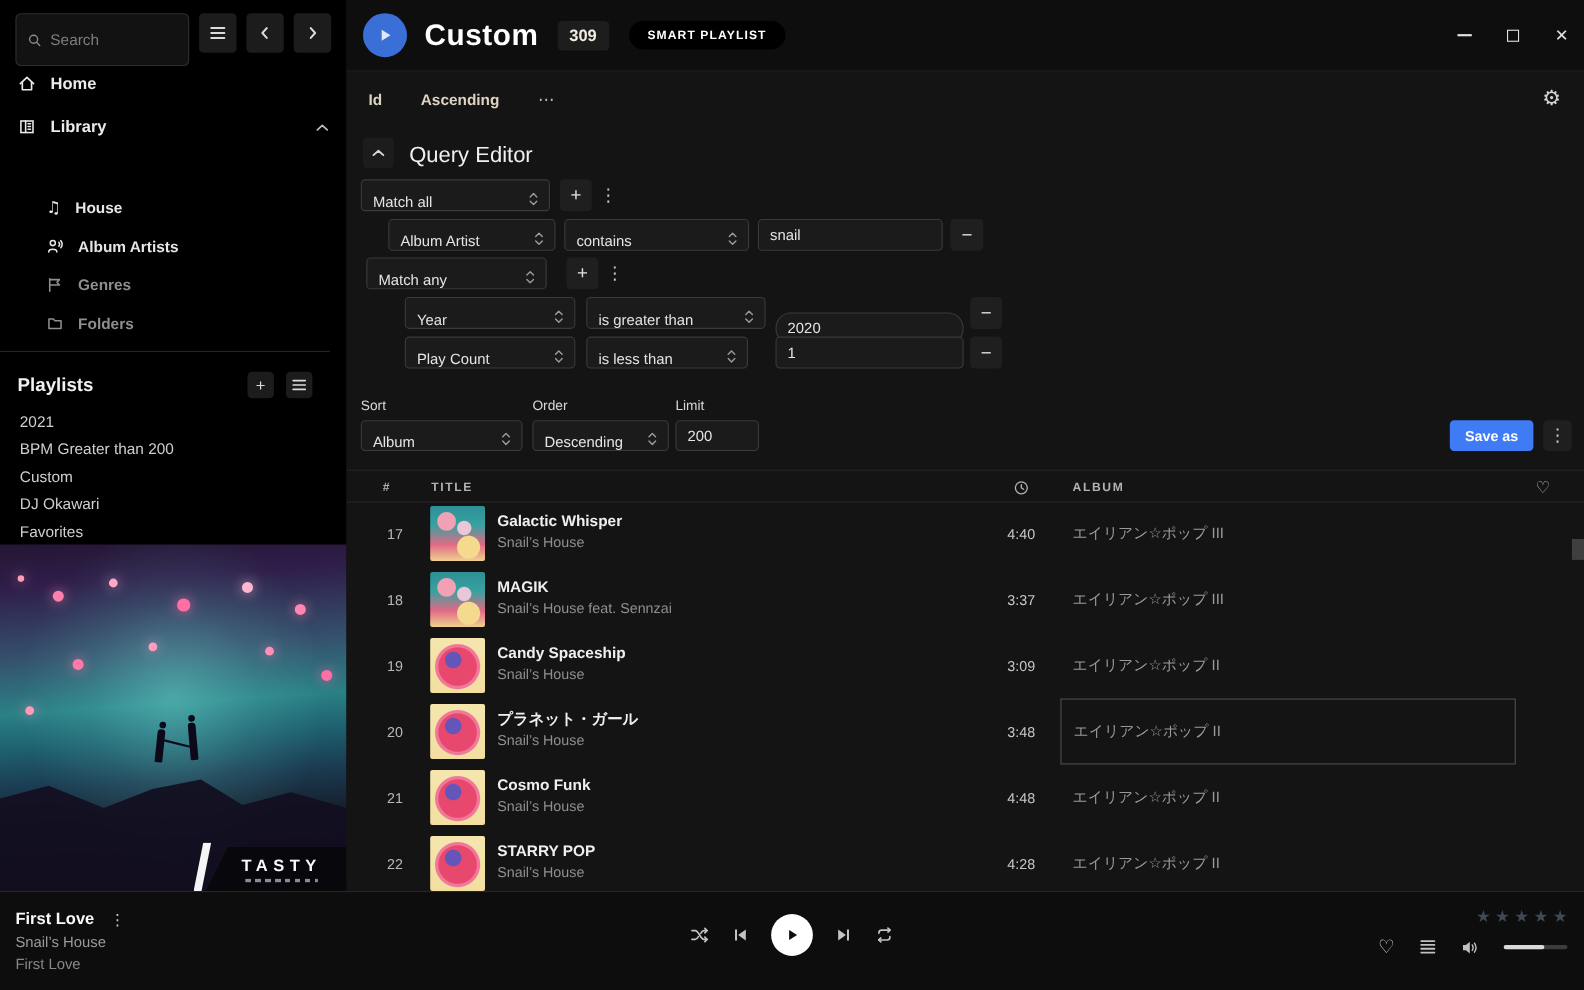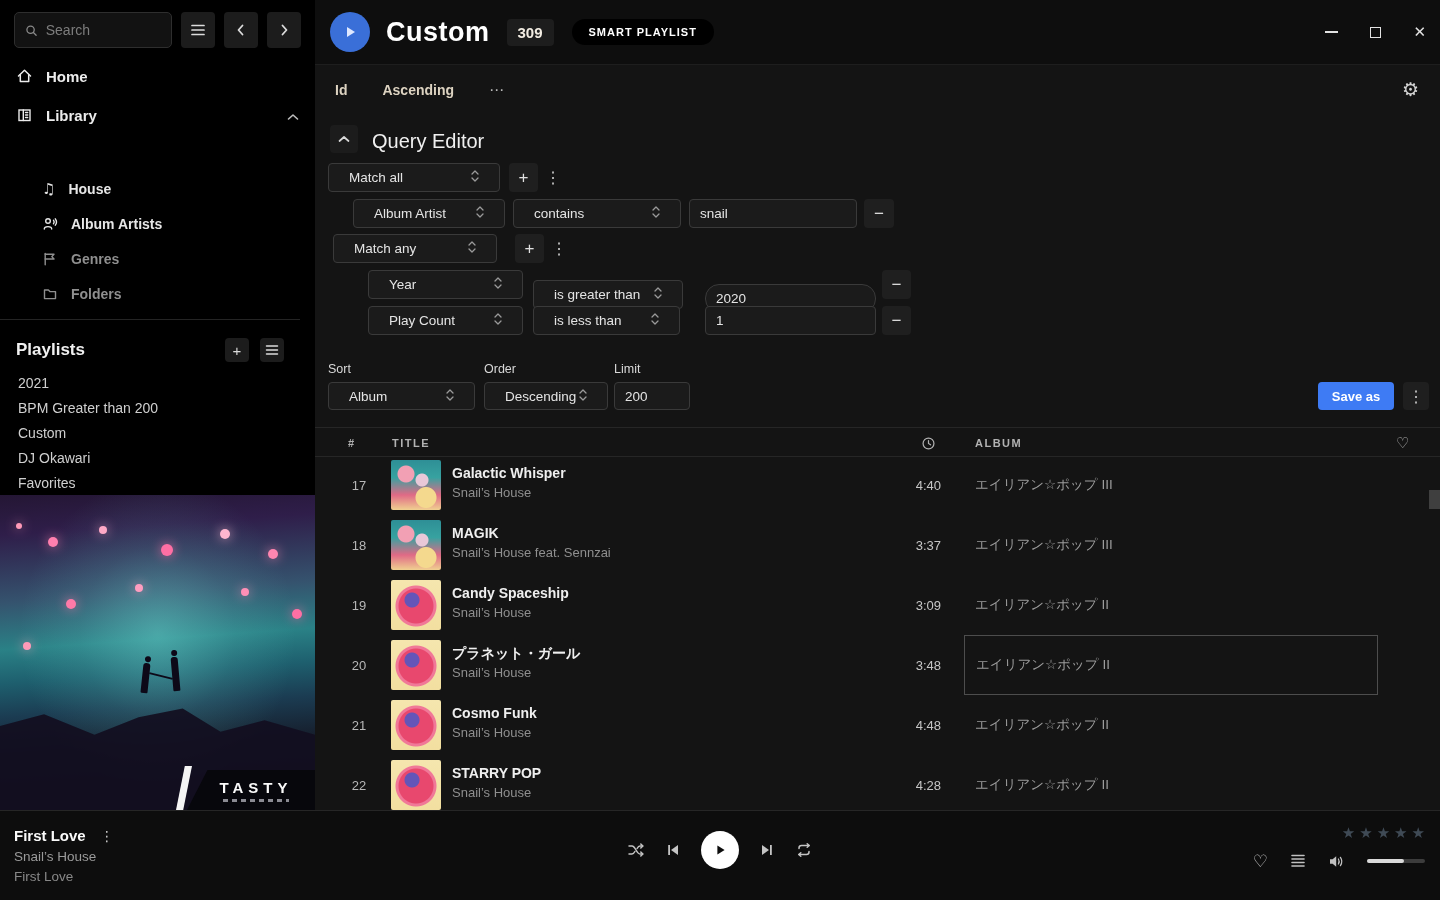--- a/index.html
+++ b/index.html
@@ -3,21 +3,21 @@
 <meta charset="utf-8">
 <style>
   * { margin:0; padding:0; box-sizing:border-box; }
   html,body { width:1440px; height:900px; overflow:hidden; background:#141414;
     font-family:"Liberation Sans","DejaVu Sans",sans-serif; color:#e8e8e8; }
   .abs { position:absolute; }
 
   
   #sidebar { position:absolute; left:0; top:0; width:315px; height:810px; background:#000; }
   .side-top { position:absolute; left:14px; top:12px; display:flex; gap:9px; width:287px; }
-  .search-box { flex:1; height:36px; background:#121212; border:1px solid #2e2e2e; border-radius:5px;
+  .search-box { flex:1; height:48px; background:#121212; border:1px solid #2e2e2e; border-radius:5px;
     display:flex; align-items:center; padding:0 10px; gap:8px; color:#8a8a8a; }
   .search-box input { background:transparent; border:none; outline:none; color:#cfcfcf;
     font-size:14px; width:100%; font-family:inherit; }
   .search-box input::placeholder { color:#7d7d7d; }
   .icon-btn { width:34px; height:36px; background:#1c1c1c; border:none; border-radius:4px;
     color:#dcdcdc; display:flex; align-items:center; justify-content:center; cursor:pointer; }
   .nav-item { position:absolute; left:0; width:315px; height:28px; padding:0 16px;
     display:flex; align-items:center; gap:13px; font-size:15px; font-weight:bold; color:#ececec; cursor:pointer; }
   .nav-item .chev { margin-left:auto; color:#bdbdbd; }
   .sub-item { position:absolute; left:0; width:315px; height:26px; padding:0 16px 0 42px;
@@ -90,21 +90,21 @@
   .tb-sort { font-size:14px; font-weight:bold; color:#ddd3c1; cursor:pointer; }
   .tb-dots { color:#b9b9b9; font-size:15px; letter-spacing:1px; cursor:pointer; }
   .gear { position:absolute; right:21px; top:13px; font-size:19px; color:#d4d4d4;
     background:none; border:none; cursor:pointer; }
 
   
   .qe-toggle { left:15px; top:125px; width:28px; height:28px; background:#1c1c1c; border:none;
     border-radius:4px; color:#d8d8d8; display:flex; align-items:center; justify-content:center; cursor:pointer; }
   .qe-title { left:57px; top:130px; font-size:20px; color:#f0f0f0; }
   .sel { background:#1b1b1b; border:1px solid #3a3a3a; border-radius:4px; height:29px;
-    display:flex; align-items:center; padding:0 20px; font-size:13.5px; color:#e4e4e4; cursor:pointer; }
+    display:flex; align-items:flex-end; padding:0 10px; font-size:13.5px; color:#e4e4e4; cursor:pointer; }
   .sel .updown { margin-left:auto; color:#9a9a9a; }
   .inp { background:#1b1b1b; border:1px solid #3a3a3a; border-radius:4px; height:29px;
     padding:0 10px; font-size:13.5px; color:#e4e4e4; font-family:inherit; outline:none; }
   .sq-btn { background:#1f1f1f; border:none; border-radius:4px; color:#e0e0e0;
     display:flex; align-items:center; justify-content:center; font-size:17px; cursor:pointer; }
   .dots-v { background:none; border:none; color:#c9c9c9; font-size:16px; cursor:pointer;
     display:flex; align-items:center; justify-content:center; }
 
   .sortlab { font-size:12.5px; color:#d8d8d8; }
   .save-btn { left:1003px; top:382px; width:76px; height:28px; background:#3e7bf4; border:none;
@@ -371,21 +371,21 @@
       <span>⋮</span>
     </button>
 
   <div class="abs sel" style="left:53px;top:270px;width:155px">
     <span>Year</span>
     <span class="updown"><svg width="8" height="14" viewBox="0 0 8 14" fill="none" stroke="currentColor" stroke-width="1.3" stroke-linecap="round" stroke-linejoin="round">
           <polyline points="1,5 4,2 7,5"></polyline>
           <polyline points="1,9 4,12 7,9"></polyline>
         </svg></span>
   </div>
-  <div class="abs sel" style="left:218px;top:280px;width:150px">
+  <div class="abs sel" style="left:218px;top:270px;width:163px">
     <span>is greater than</span>
     <span class="updown"><svg width="8" height="14" viewBox="0 0 8 14" fill="none" stroke="currentColor" stroke-width="1.3" stroke-linecap="round" stroke-linejoin="round">
           <polyline points="1,5 4,2 7,5"></polyline>
           <polyline points="1,9 4,12 7,9"></polyline>
         </svg></span>
   </div>
   <input class="abs inp" style="left: 390px; top: 284px; width: 171px; border-radius: 14px;" value="2020">
   <button class="abs sq-btn" style="left:567px;top:270px;width:29px;height:29px">
       <span>−</span>
     </button>

